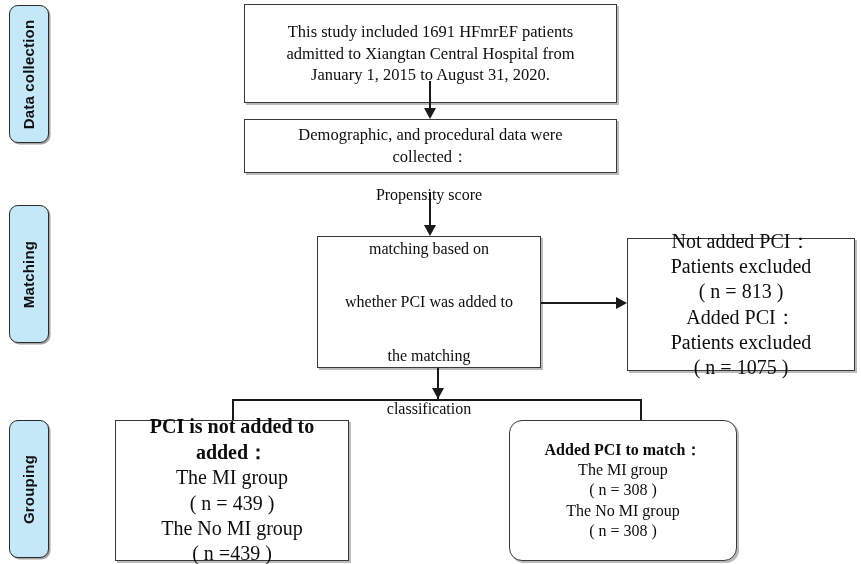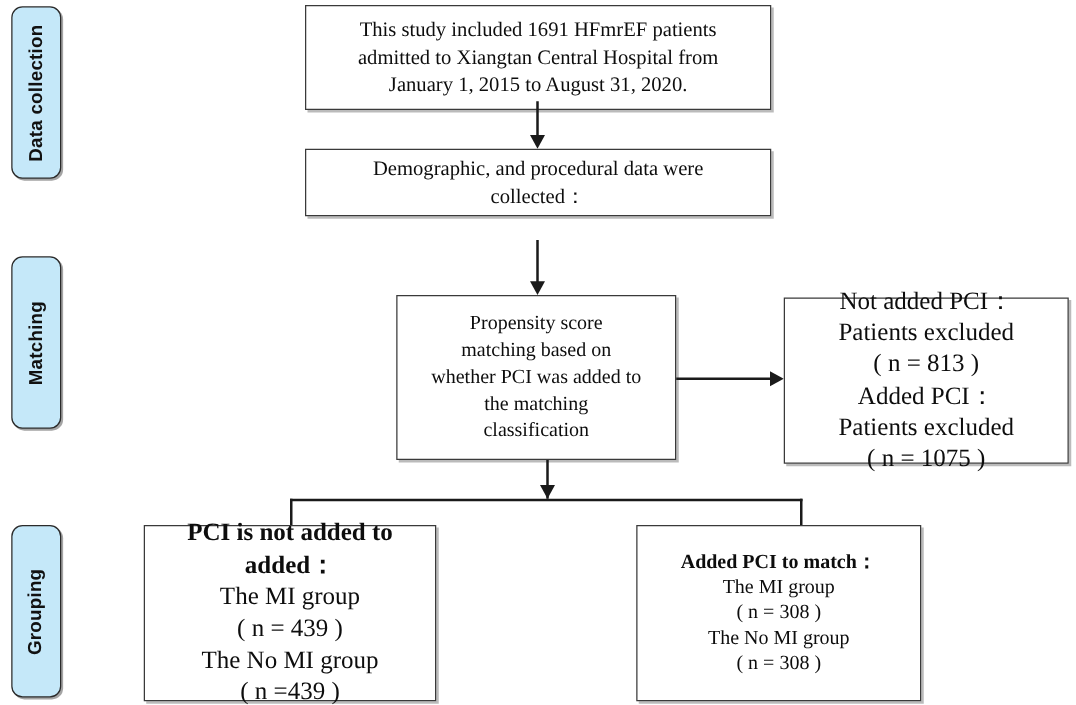--- a/index.html
+++ b/index.html
@@ -73,21 +73,21 @@
 
   #box-matching { font-size: 16px; }
   #box-matching .line { line-height: 1.34; }
 
   #box-excluded { font-size: 20px; }
   #box-excluded .line { line-height: 1.26; }
 
   #box-nopci    { font-size: 20px; }
   #box-nopci .line { line-height: 1.27; }
 
-  #box-pci      { font-size: 16px; }
+  #box-pci      { font-size: 16px; border-radius: 13px; }
   #box-pci .line { line-height: 1.27; }
 
   
   .conn {
     position: absolute;
     background: #1a1a1a;
   }
   .conn-v { width: 2px; }
   .conn-h { height: 2px; }
 
@@ -118,38 +118,38 @@
   </div>
 
   <div class="stage-label" id="stage-1" style="left:9px; top:205px; width:40px; height:138px;">
     <span>Matching</span>
   </div>
 
   <div class="stage-label" id="stage-2" style="left:9px; top:420px; width:40px; height:138px;">
     <span>Grouping</span>
   </div>
 
-  <div class="flow-box" id="box-source" style="left:244px; top:4px; width:373px; height:84px;">
+  <div class="flow-box" id="box-source" style="left:244px; top:4px; width:373px; height:99px;">
     <span class="line">This study included 1691 HFmrEF patients</span>
     <span class="line">admitted to Xiangtan Central Hospital from</span>
     <span class="line">January 1, 2015 to August 31, 2020.</span>
   </div>
 
   <div class="conn conn-v" style="left:429px; top:81px; width:2px; height:32px;"></div>
   <div class="arrowhead-down" style="left:423.5px; top:108px;"></div>
 
   <div class="flow-box" id="box-collect" style="left:244px; top:119px; width:373px; height:54px;">
     <span class="line">Demographic, and procedural data were</span>
     <span class="line">collected：</span>
   </div>
 
   <div class="conn conn-v" style="left:429px; top:192px; width:2px; height:38px;"></div>
   <div class="arrowhead-down" style="left:423.5px; top:225px;"></div>
 
-  <div class="flow-box" id="box-matching" style="left:317px; top:236px; width:224px; height:132px;">
+  <div class="flow-box" id="box-matching" style="left:317px; top:236px; width:224px; height:132px;gap:32px;">
     <span class="line">Propensity score</span>
     <span class="line">matching based on</span>
     <span class="line">whether PCI was added to</span>
     <span class="line">the matching</span>
     <span class="line">classification</span>
   </div>
 
   <div class="conn conn-h" style="left:541px; top:302px; width:79px; height:2px;"></div>
   <div class="arrowhead-right" style="left:616px; top:296.5px;"></div>
 

